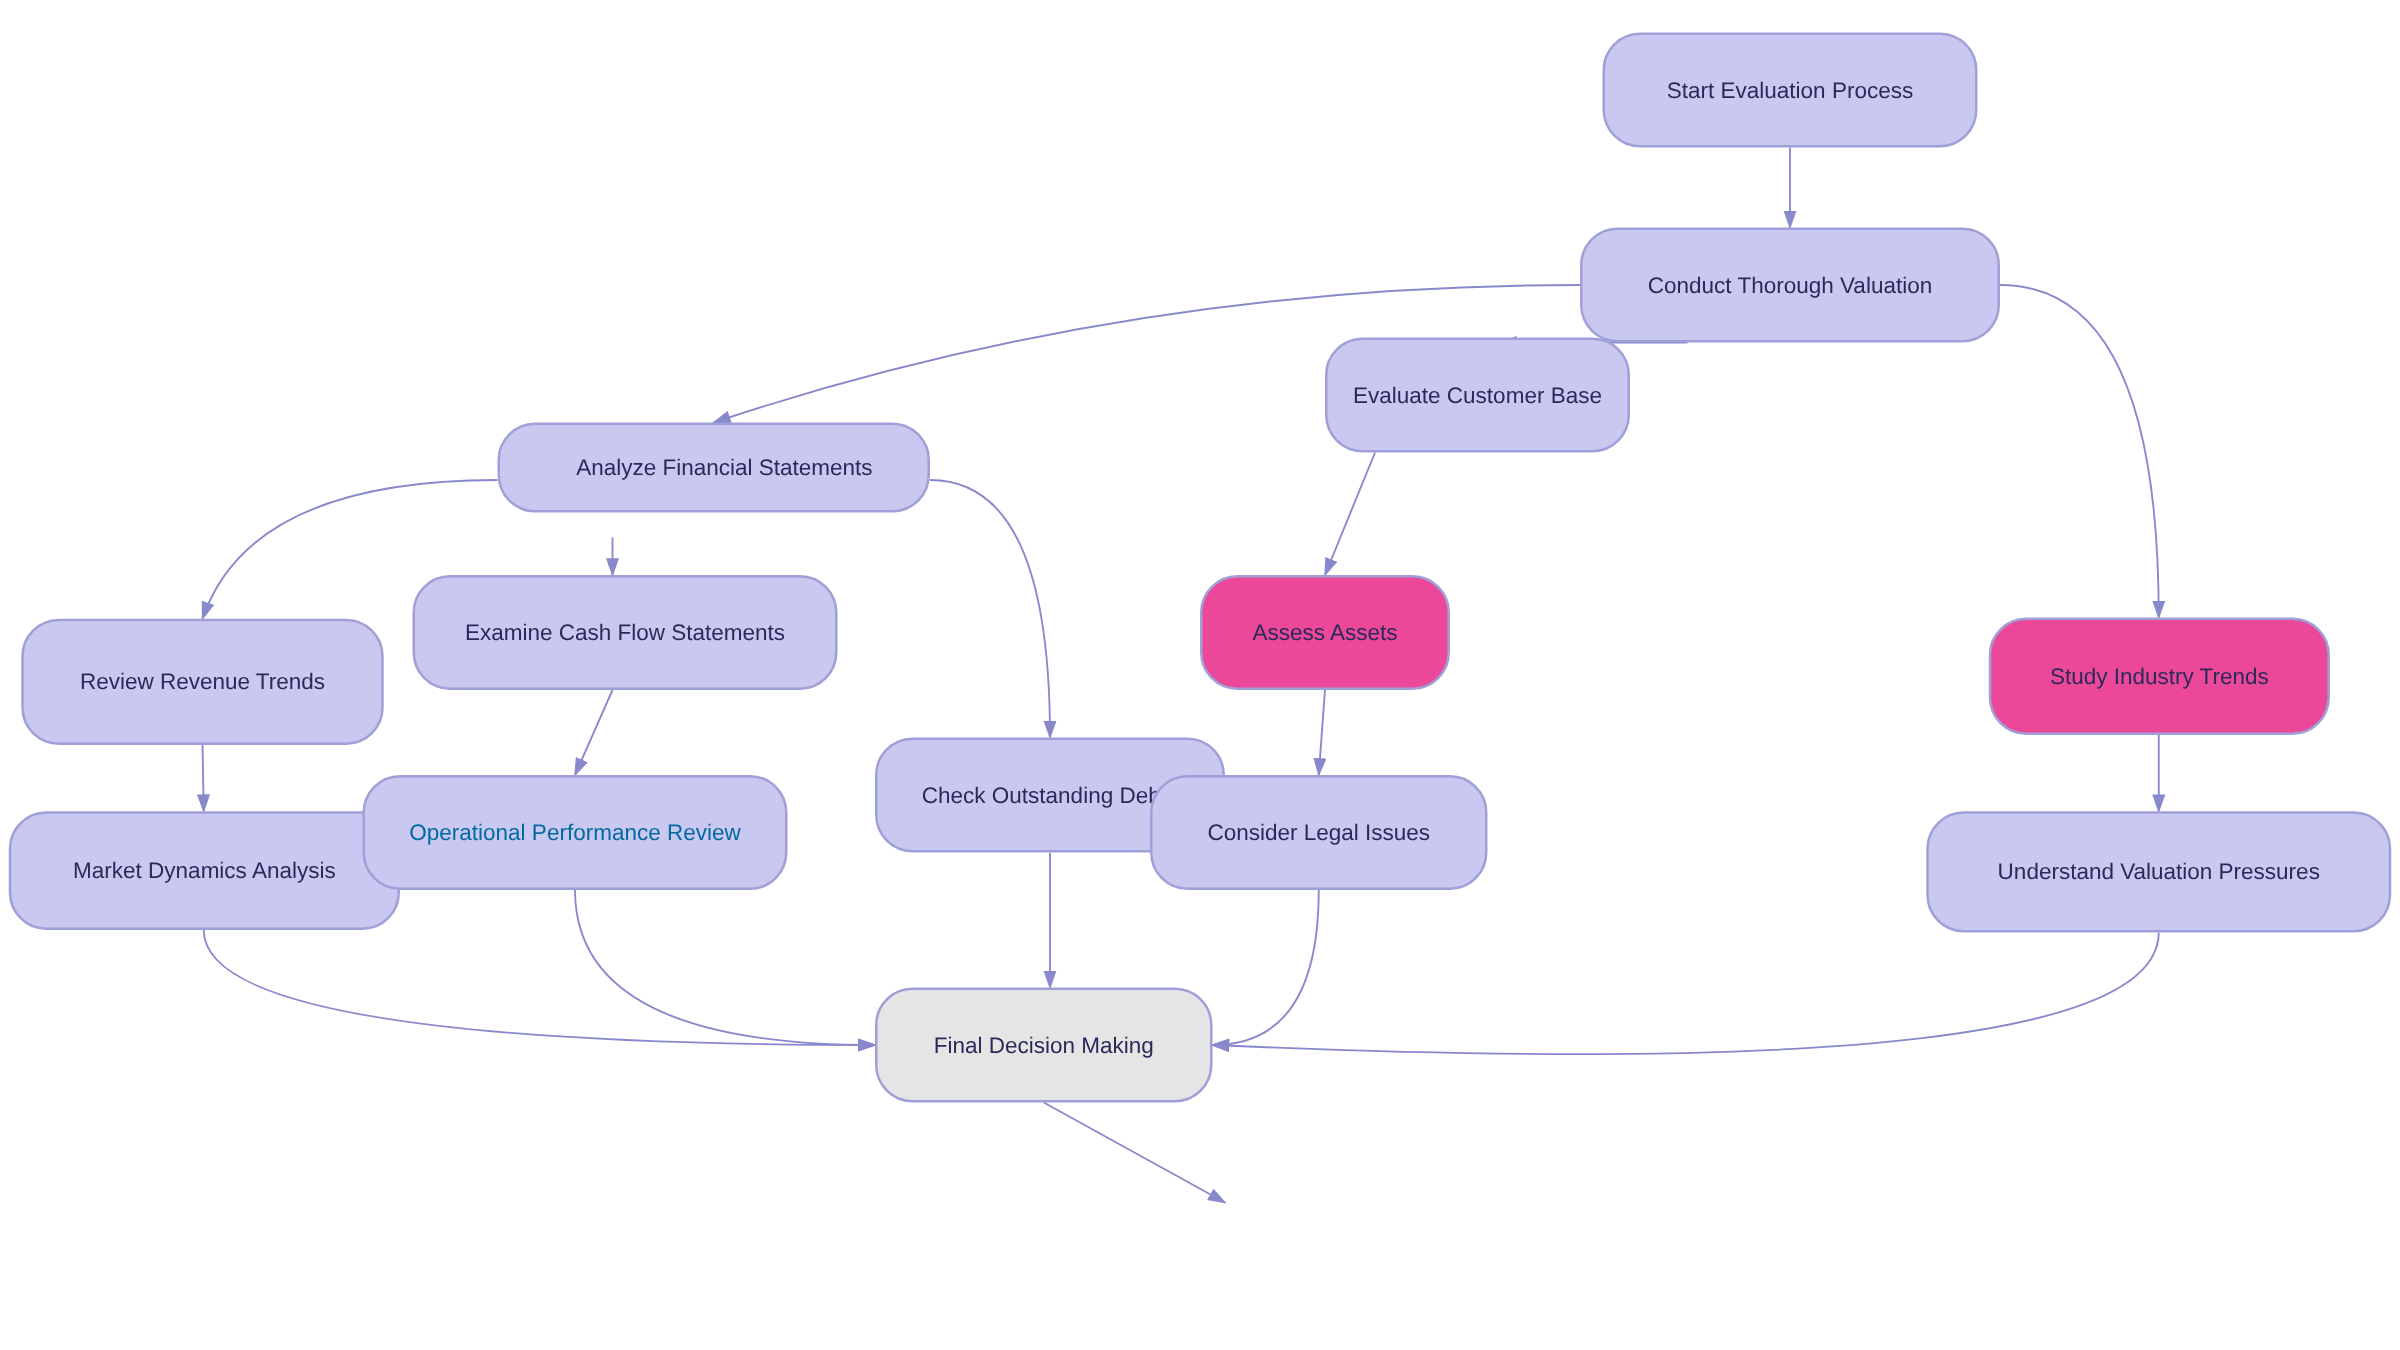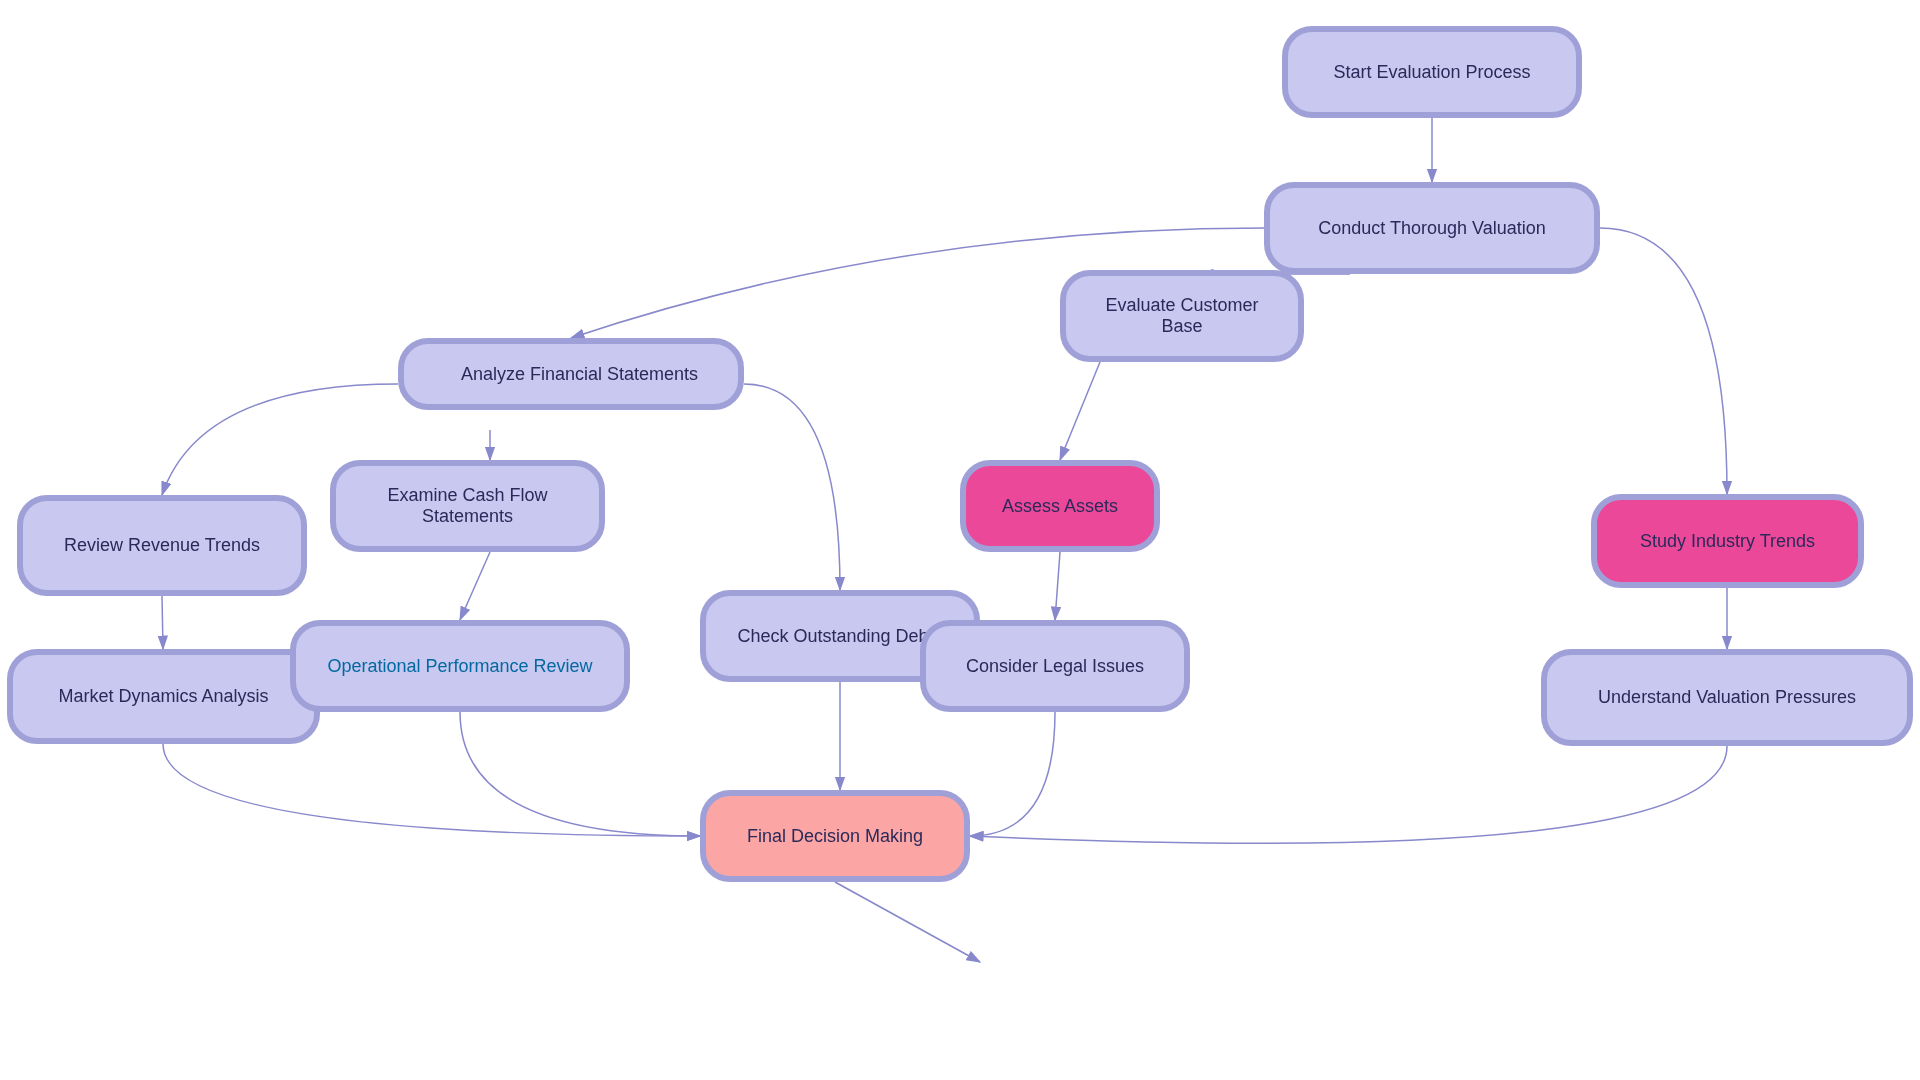--- a/index.html
+++ b/index.html
@@ -19,21 +19,21 @@
     svg.arrows {
       position: absolute;
       top: 0; left: 0;
       width: 1920px;
       height: 1080px;
       pointer-events: none;
     }
     .node {
       position: absolute;
       background: #c8c8f0;
-      border: 6px solid #d946ef;
+      border: 2px solid #d946ef;
       border-radius: 30px;
       display: flex;
       align-items: center;
       justify-content: center;
       text-align: center;
       font-size: 18px;
       color: #2a2a5a;
       padding: 10px 20px;
       cursor: pointer;
     }
@@ -94,21 +94,21 @@
     </div>
     <div class="node" style="left: 398px; top: 338px; width: 346px; height: 72px; background: rgb(200, 200, 240); border-color: rgb(160, 160, 216); color: rgb(42, 42, 90); padding-left: 37px;">
       <span>Analyze Financial Statements</span>
     </div>
     <div class="node" style="left: 1060px; top: 270px; width: 244px; height: 92px; background: rgb(200, 200, 240); border-color: rgb(160, 160, 216); color: rgb(42, 42, 90);">
       <span>Evaluate Customer Base</span>
     </div>
     <div class="node" style="left: 17px; top: 495px; width: 290px; height: 101px; background: rgb(200, 200, 240); border-color: rgb(160, 160, 216); color: rgb(42, 42, 90);">
       <span>Review Revenue Trends</span>
     </div>
-    <div class="node" style="left: 330px; top: 460px; width: 275px; height: 92px; background: rgb(200, 200, 240); border-color: rgb(160, 160, 216); color: rgb(42, 42, 90);">
+    <div class="node" style="left: 330px; top: 460px; width: 340px; height: 92px; background: rgb(200, 200, 240); border-color: rgb(160, 160, 216); color: rgb(42, 42, 90);">
       <span>Examine Cash Flow Statements</span>
     </div>
     <div class="node" style="left: 700px; top: 590px; width: 280px; height: 92px; background: rgb(200, 200, 240); border-color: rgb(160, 160, 216); color: rgb(42, 42, 90);">
       <span>Check Outstanding Debts</span>
     </div>
     <div class="node" style="left: 960px; top: 460px; width: 200px; height: 92px; background: #ec4899; border-color: rgb(160, 160, 216); color: rgb(42, 42, 90);">
       <span>Assess Assets</span>
     </div>
     <div class="node" style="left: 1591px; top: 494px; width: 273px; height: 94px; background: #ec4899; border-color: rgb(160, 160, 216); color: rgb(42, 42, 90);">
       <span>Study Industry Trends</span>
@@ -118,16 +118,16 @@
     </div>
     <div class="node" style="left: 290px; top: 620px; width: 340px; height: 92px; background: rgb(200, 200, 240); border-color: rgb(160, 160, 216); color: #0369a1;">
       <span>Operational Performance Review</span>
     </div>
     <div class="node" style="left: 920px; top: 620px; width: 270px; height: 92px; background: rgb(200, 200, 240); border-color: rgb(160, 160, 216); color: rgb(42, 42, 90);">
       <span>Consider Legal Issues</span>
     </div>
     <div class="node" style="left: 1541px; top: 649px; width: 372px; height: 97px; background: rgb(200, 200, 240); border-color: rgb(160, 160, 216); color: rgb(42, 42, 90);">
       <span>Understand Valuation Pressures</span>
     </div>
-    <div class="node" style="left: 700px; top: 790px; width: 270px; height: 92px; background: #fca5a5; border-color: rgb(160, 160, 216); color: rgb(42, 42, 90);">
+    <div class="node" style="left: 700px; top: 790px; width: 270px; height: 92px; background: #e5e5e5; border-color: rgb(160, 160, 216); color: rgb(42, 42, 90);">
       <span>Final Decision Making</span>
     </div>
   </div>
 
 </body></html>

